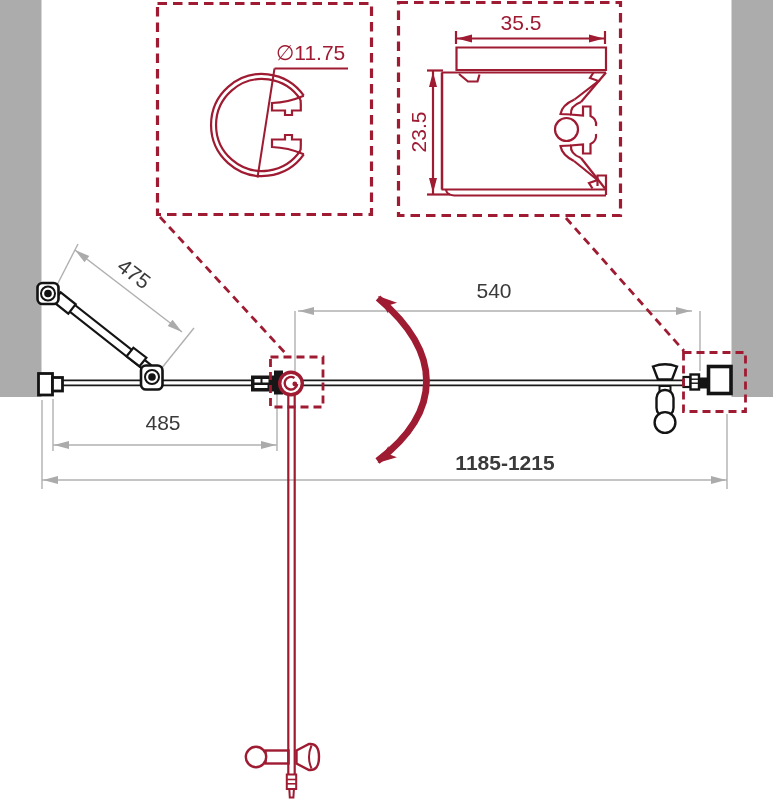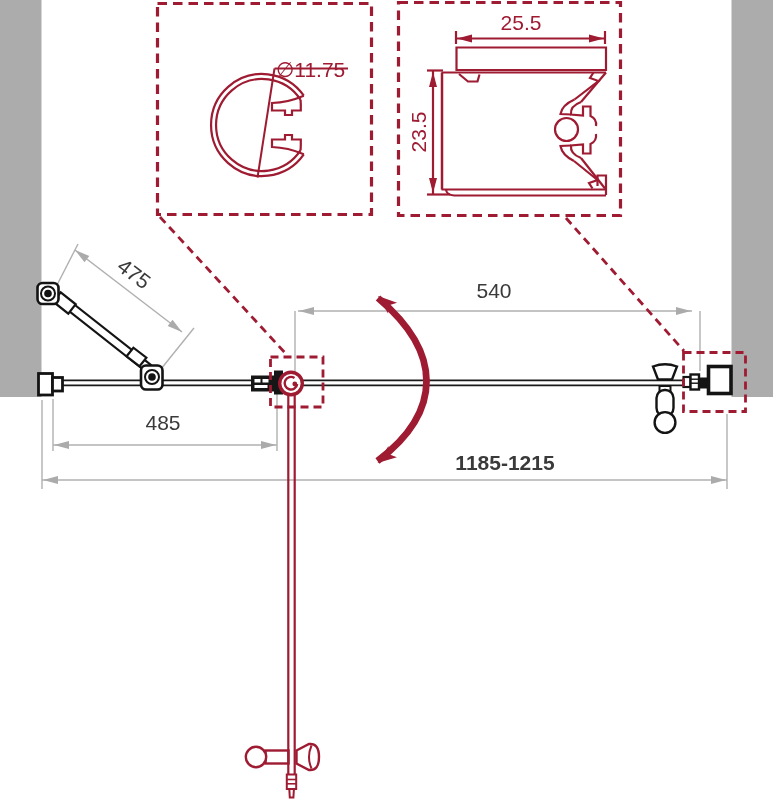--- a/index.html
+++ b/index.html
@@ -172,21 +172,21 @@
     <path d="M606 195 V175.5 L597.5 175.5 V186"></path>
   </g>
   <g fill="#9E1B32">
     <path d="M0 0 L15 4 L15 -4 Z" transform="translate(457,38.5)"></path>
     <path d="M0 0 L-15 4 L-15 -4 Z" transform="translate(604,38.5)"></path>
     <path d="M0 0 L4 15 L-4 15 Z" transform="translate(433,72)"></path>
     <path d="M0 0 L4 -15 L-4 -15 Z" transform="translate(433,193)"></path>
   </g>
 </svg>
 
-<div class="lbl red" style="left:276px;top:42px;margin-top:17px;">∅11.75</div>
-<div class="lbl red ctr" style="left:494px;top:12px;width:54px;">25.5</div>
+<div class="lbl red" style="left:276px;top:42px;">∅11.75</div>
+<div class="lbl red ctr" style="left:494px;top:12px;width:54px;">35.5</div>
 <div class="lbl red ctr" style="left:393px;top:121px;width:52px;transform:rotate(-90deg);">23.5</div>
 <div class="lbl ctr" style="left:104px;top:263px;width:60px;transform:rotate(37.5deg);">475</div>
 <div class="lbl ctr" style="left:128px;top:412px;width:70px;">485</div>
 <div class="lbl ctr" style="left:459px;top:280px;width:70px;">540</div>
 <div class="lbl ctr" style="left:440px;top:452px;width:130px;font-weight:bold;">1185-1215</div>
 
 </div>
 
 </body></html>

